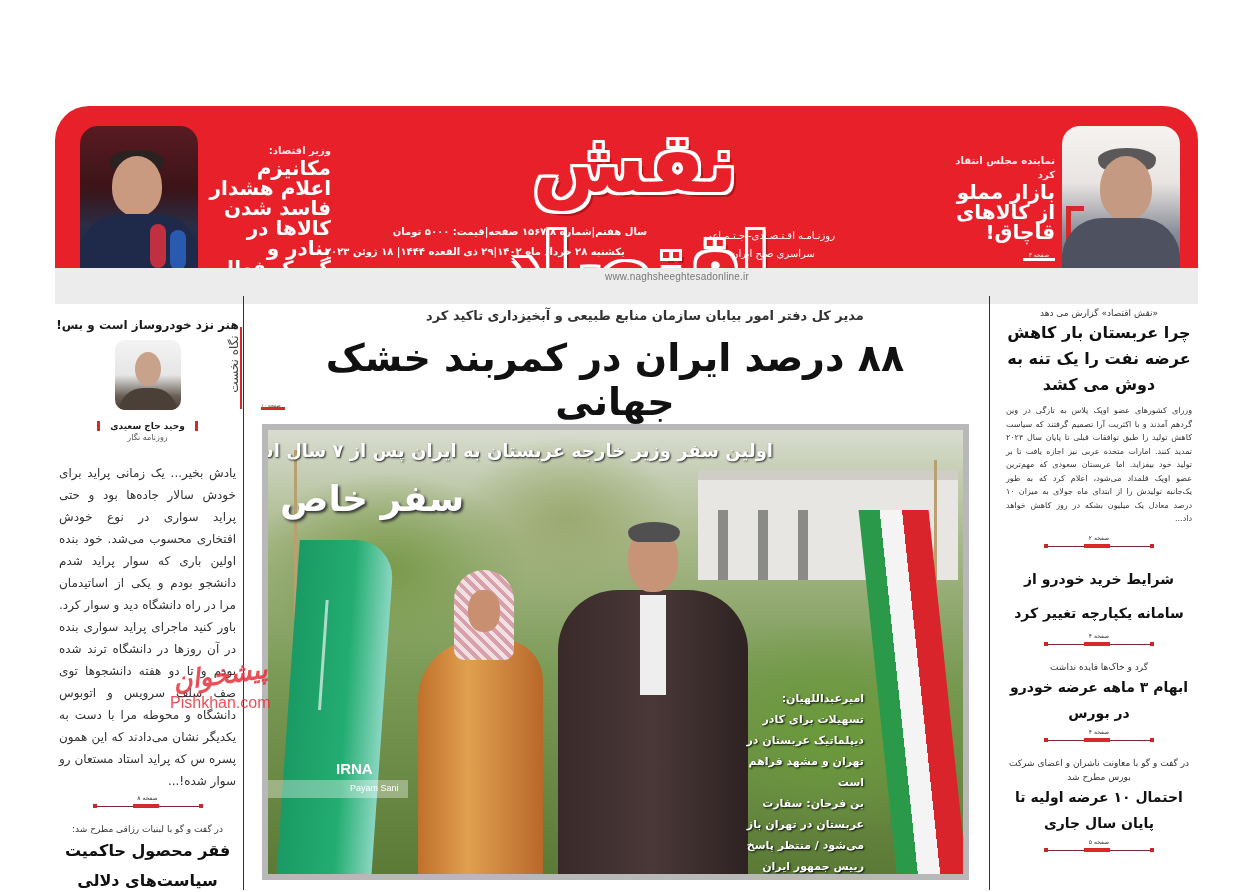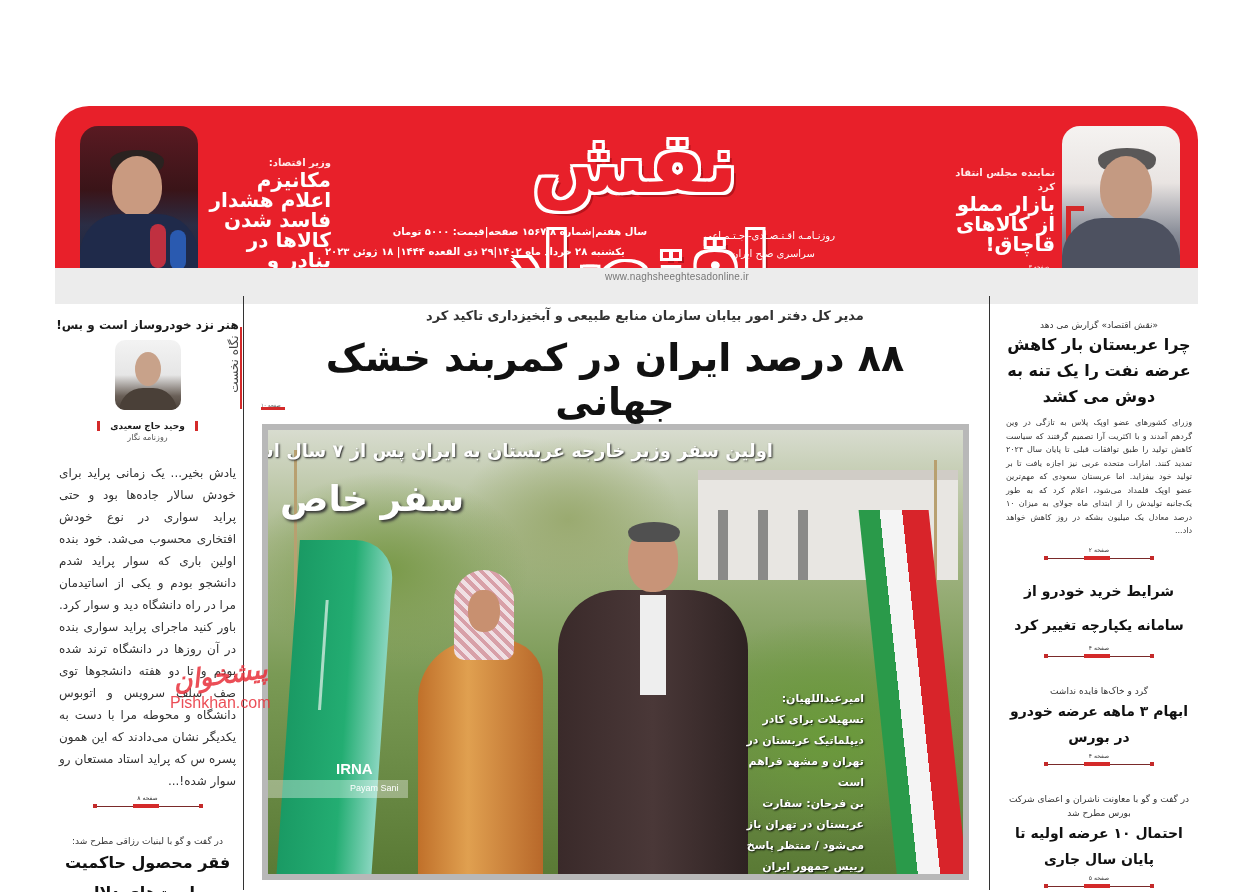--- a/index.html
+++ b/index.html
@@ -82,21 +82,21 @@
   .op-role { font-size: 8px; color: #555; }
   .body-text { font-size: 12px; line-height: 22px; text-align: justify; color: #333; margin: 20px 4px 0; }
 
   .page-ref { position: relative; height: 20px; margin: 2px auto 0; width: 110px; }
   .page-ref .lbl { font-size: 6px; color: #333; display: block; text-align: center; }
   .page-ref .line { position: absolute; left: 0; right: 0; top: 12px; height: 1px; background: #7a2a2a; }
   .page-ref .line::before, .page-ref .line::after { content: ""; position: absolute; top: -2px; width: 4px; height: 4px; background: #c42a2a; }
   .page-ref .line::before { left: 0; } .page-ref .line::after { right: 0; }
   .page-ref .bar { position: absolute; left: 40px; width: 26px; top: 10px; height: 4px; background: #d42a2a; }
 
-  .kicker { font-size: 9px; color: #333; margin-top: 20px; line-height: 14px; }
+  .kicker { font-size: 9px; color: #333; margin-top: 8px; line-height: 14px; }
   .headline-m { font-size: 16px; font-weight: bold; line-height: 30px; color: #111; }
   .headline-s { font-size: 14px; font-weight: bold; line-height: 26px; color: #111; }
 
   .right-body { font-size: 8px; line-height: 13.5px; text-align: justify; color: #333; margin: 6px 6px 0; }
 
   
   .center { position: absolute; left: 255px; top: 298px; width: 720px; }
   .center .sub { position: absolute; left: 120px; top: 10px; width: 540px; text-align: center; font-size: 13px; font-weight: bold; color: #333; direction: rtl; }
   .center .main-hl { position: absolute; left: 10px; top: 38px; width: 700px; text-align: center; font-size: 38px; font-weight: bold; color: #111; direction: rtl; letter-spacing: -1px; }
   .center .mini-ref { position: absolute; left: 6px; top: 104px; width: 24px; height: 8px; border-bottom: 3px solid #d42a2a; font-size: 5px; color: #555; }

